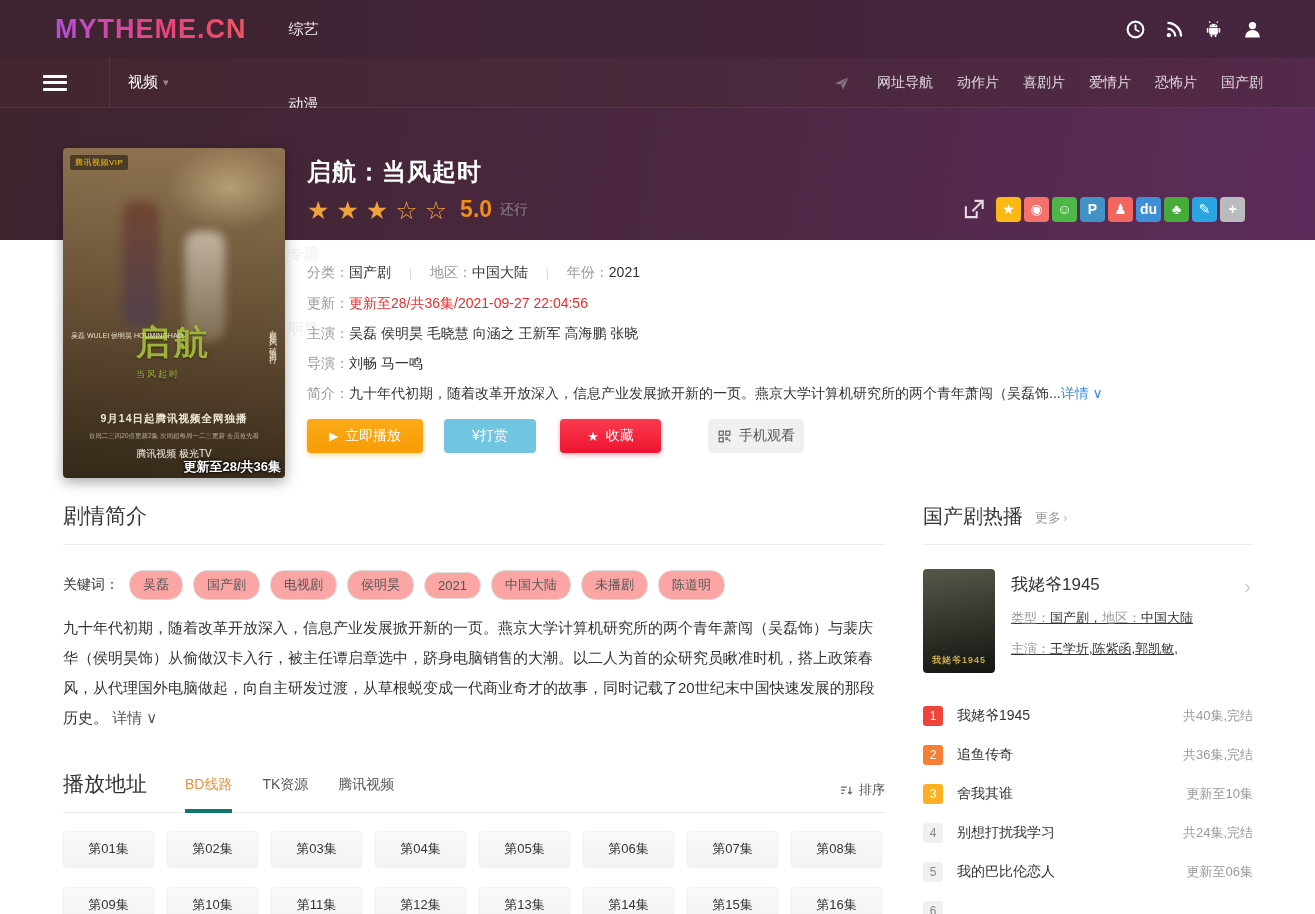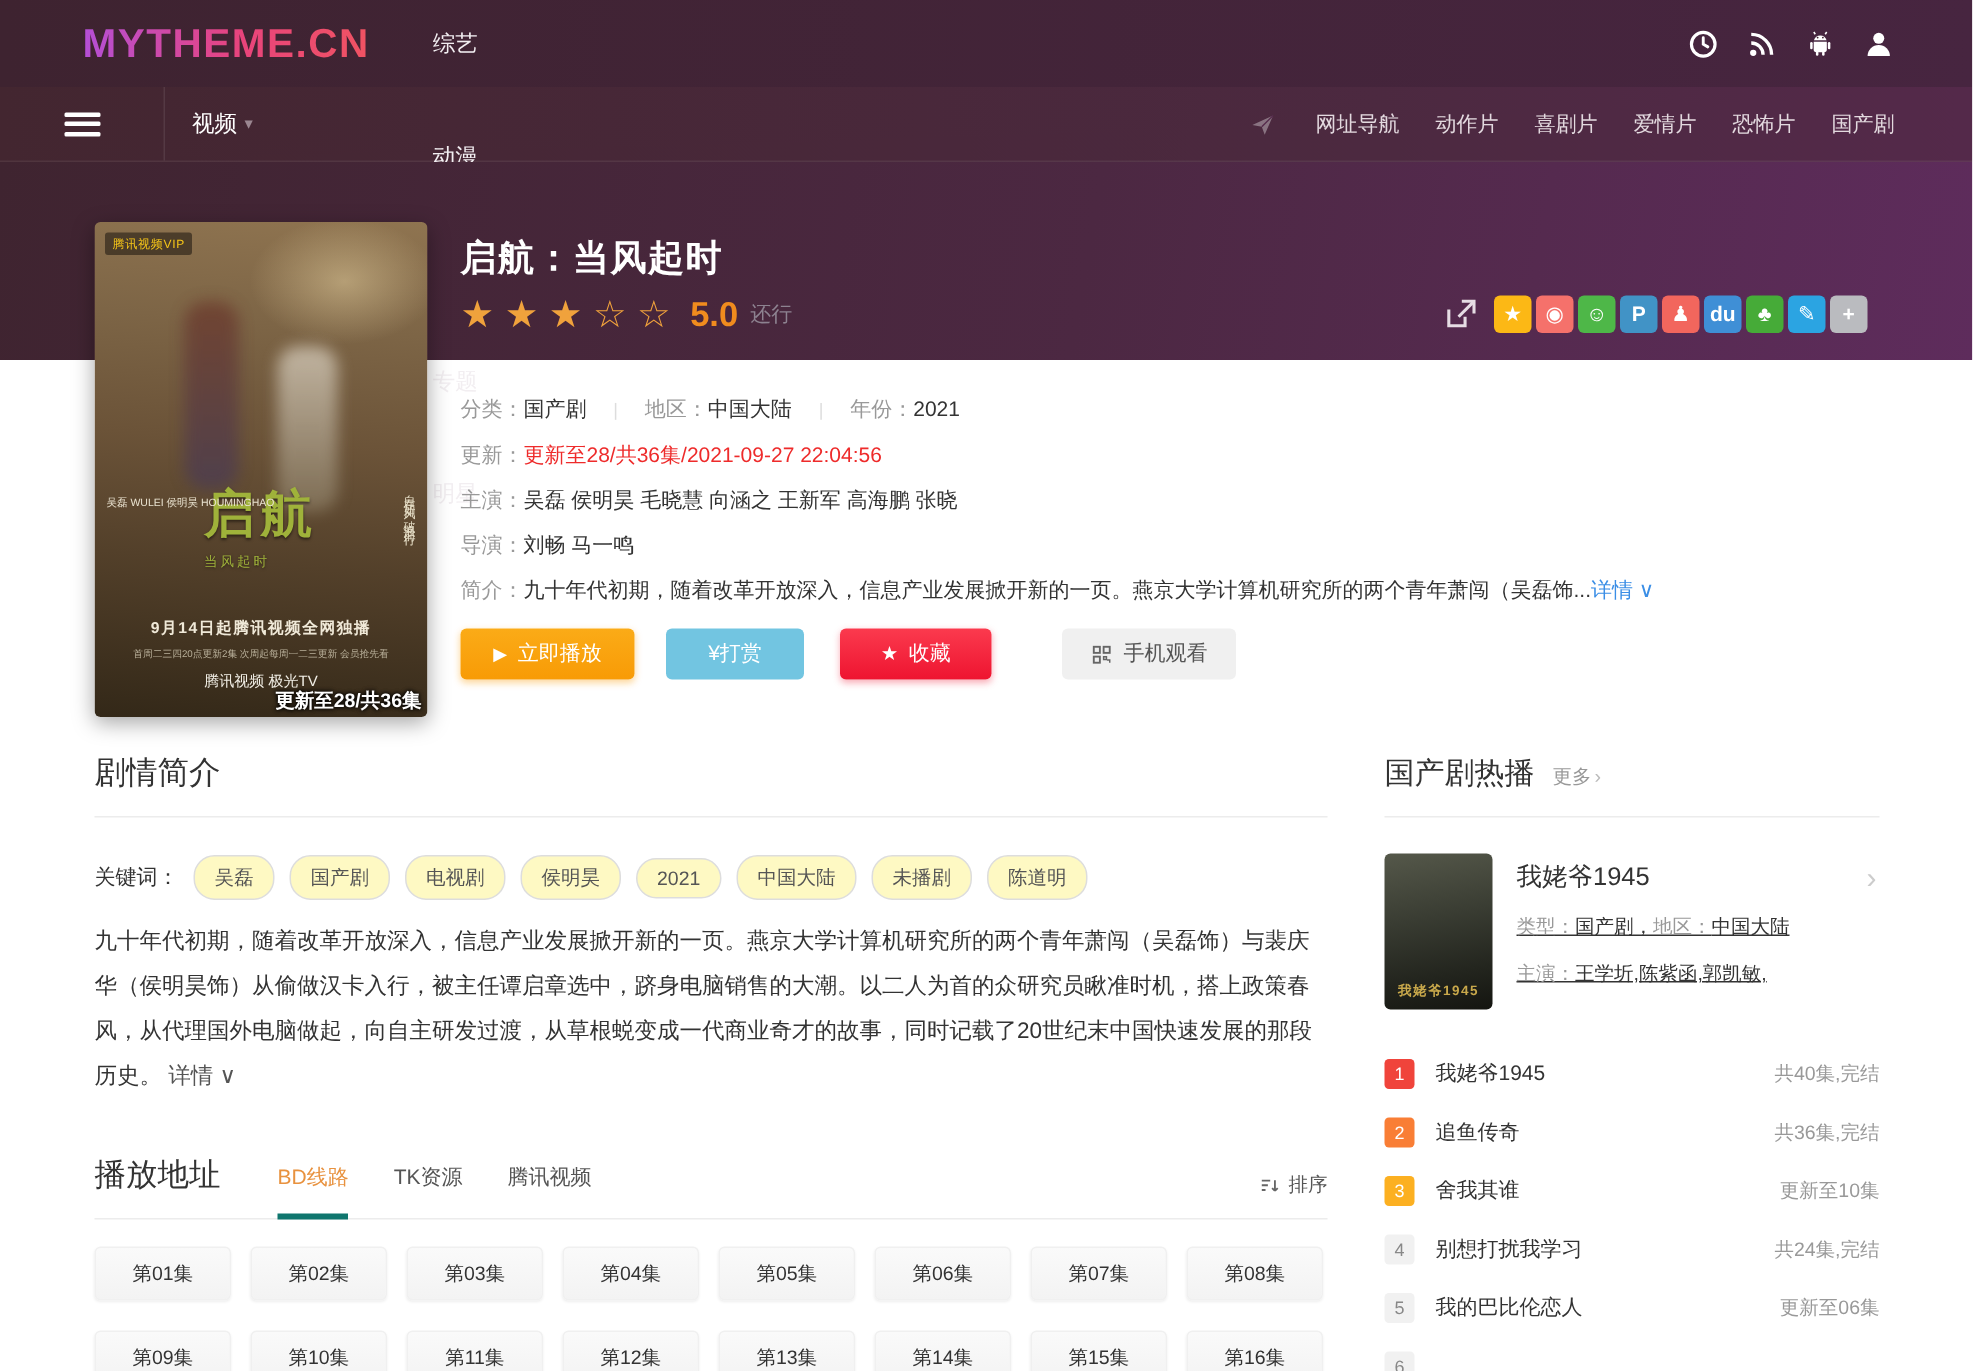--- a/index.html
+++ b/index.html
@@ -83,33 +83,33 @@
   .red { color:#ee2b2b; }
   .more-link { color:#3a8ee6; cursor:pointer; }
   .actions { display:flex; margin-top:16px; }
   .btn { height:34px; border:none; border-radius:4px; font-size:14px; color:#fff; cursor:pointer;
          display:flex; align-items:center; justify-content:center; gap:7px; font-family:inherit; }
   .btn-play { width:116px; background:linear-gradient(180deg,#fbab17,#f89b06); box-shadow:0 2px 5px rgba(249,155,6,.4); }
   .btn-play .tri { font-size:12px; }
   .btn-reward { width:92px; background:#72c5e1; margin-left:21px; }
   .btn-fav { width:101px; background:linear-gradient(180deg,#fb3a4e,#ee1430); margin-left:24px; box-shadow:0 2px 5px rgba(238,20,48,.35); }
   .btn-fav .fstar { font-size:13px; }
-  .btn-mobile { width:116px; background:#f0f0f0; color:#555; margin-left:47px; }
+  .btn-mobile { width:96px; background:#f0f0f0; color:#555; margin-left:47px; }
   .btn-mobile svg { width:15px; height:15px; }
 
   
   .main { display:flex; padding:0 63px; margin-top:48px; }
   .leftcol { width:822px; flex:0 0 822px; }
   .rightcol { width:330px; margin-left:38px; flex:0 0 330px; position:relative; }
 
   .section-head { display:flex; align-items:flex-end; border-bottom:1px solid #ececec; padding-bottom:13px; }
   .h2 { font-size:21px; color:#333; font-weight:500; line-height:30px; }
 
   .kw-row { margin-top:25px; display:flex; align-items:center; flex-wrap:wrap; gap:10px; font-size:14px; color:#333; }
-  .tag { border:1px solid #ddd; border-radius:14px; padding:5px 13px; font-size:13px; color:#555; cursor:pointer; background:#fef9c3; }
+  .tag { border:1px solid #ddd; border-radius:14px; padding:5px 13px; font-size:13px; color:#555; cursor:pointer; background:#fca5a5; }
   .syn-text { margin-top:13px; font-size:15px; color:#333; line-height:30px; }
   .syn-more { color:#555; cursor:pointer; }
 
   .play-head { margin-top:36px; }
   .tabs { display:flex; gap:30px; margin-left:38px; }
   .tab { font-size:14px; color:#555; padding-bottom:15px; margin-bottom:-14px; cursor:pointer; }
   .tab.active { color:#e8923f; border-bottom:4px solid #0f766e; }
   .sort { margin-left:auto; display:flex; align-items:center; gap:5px; font-size:13px; color:#555; cursor:pointer; }
   .sort svg { width:15px; height:15px; }
 

